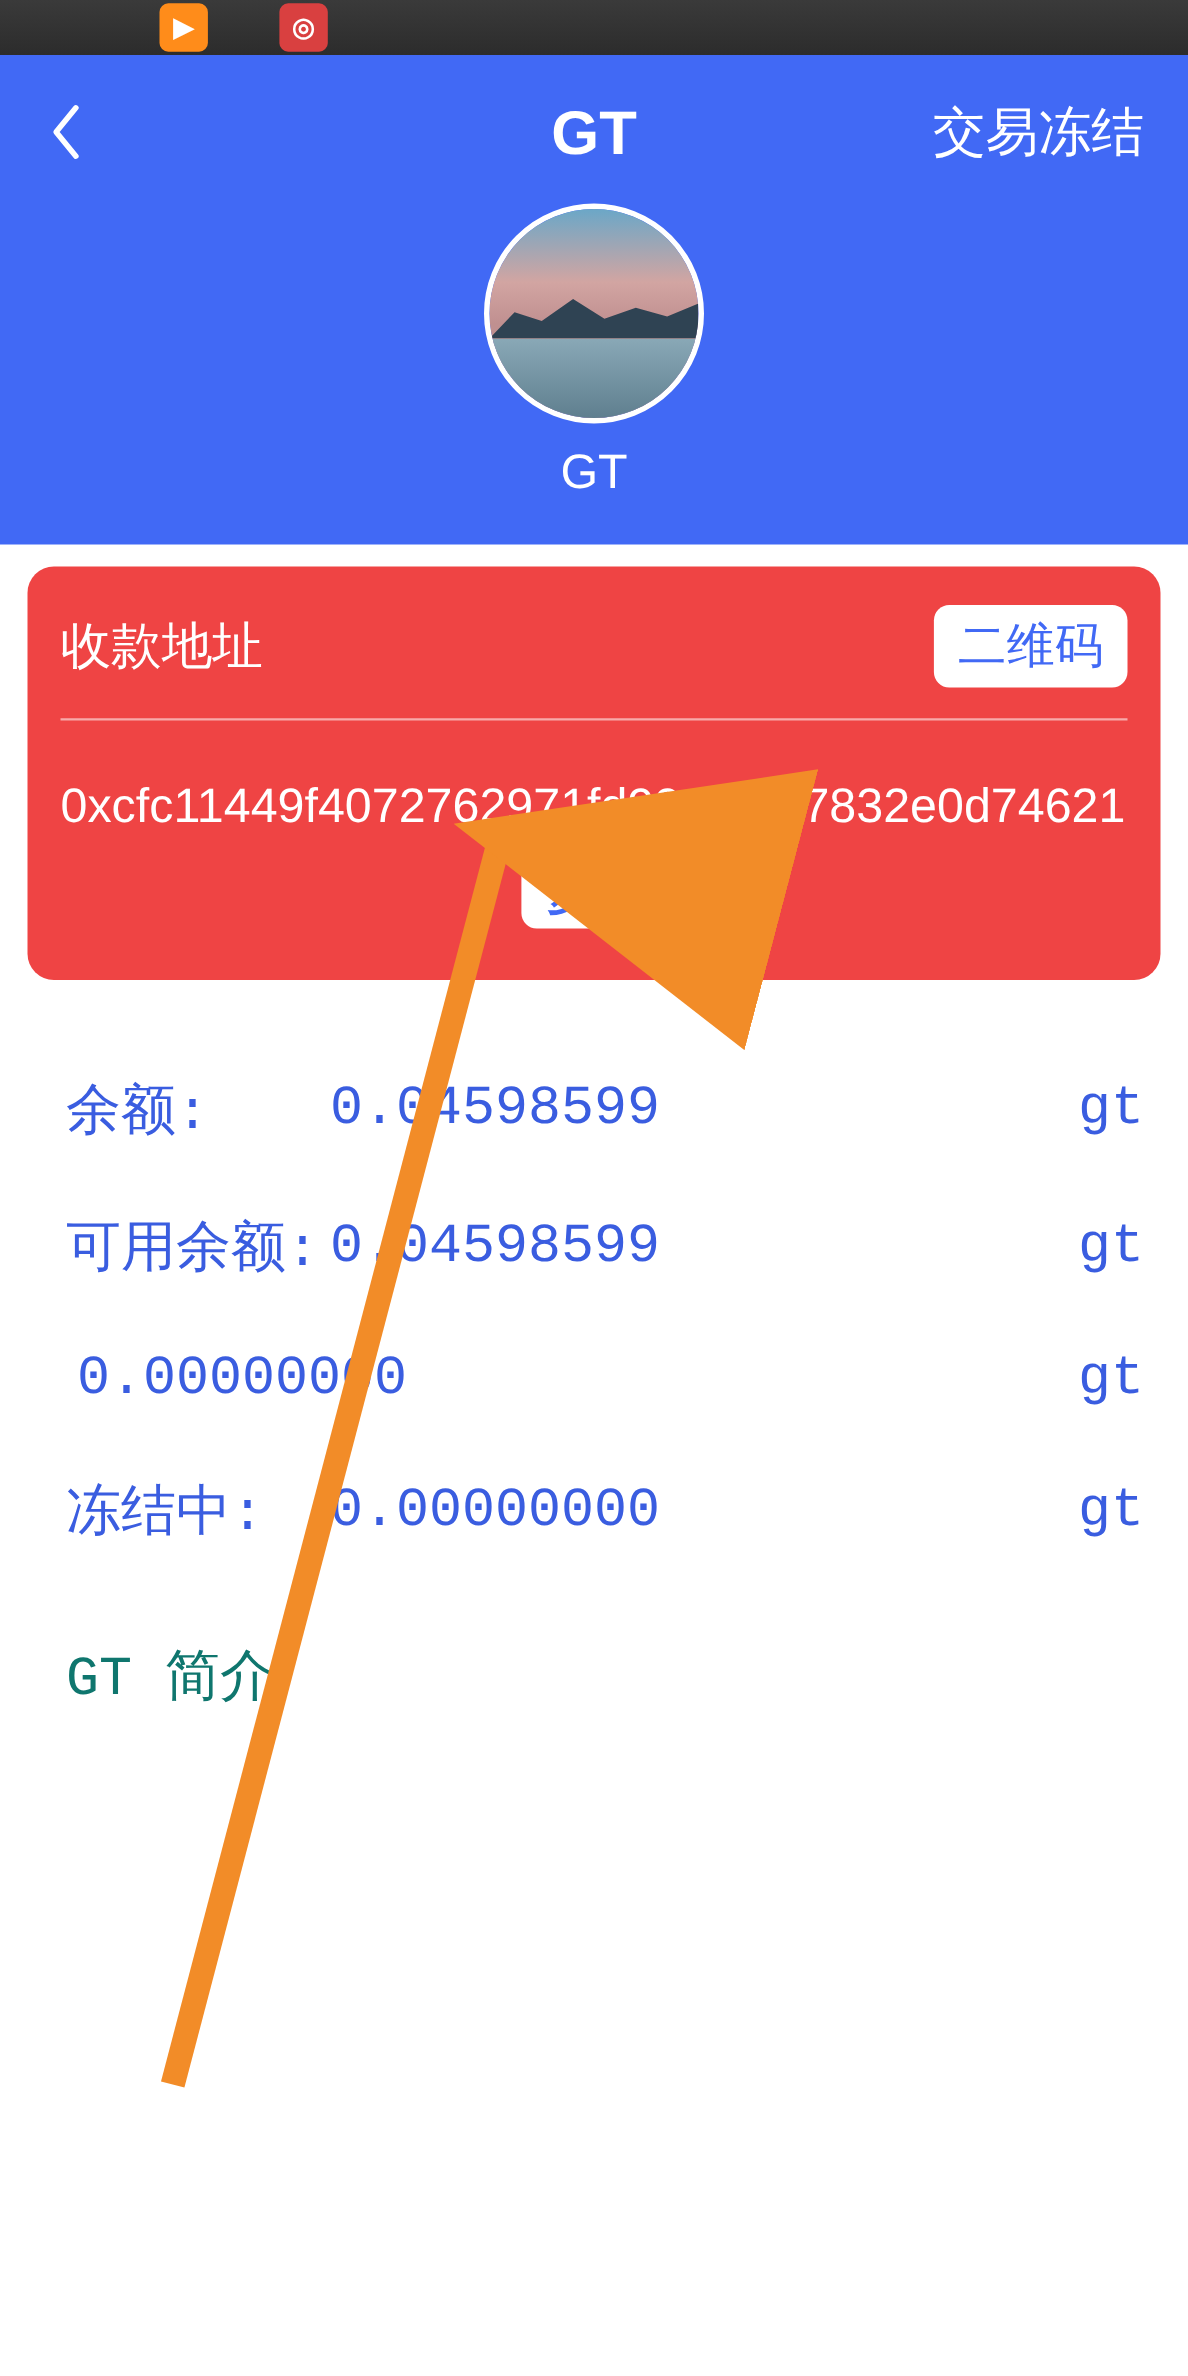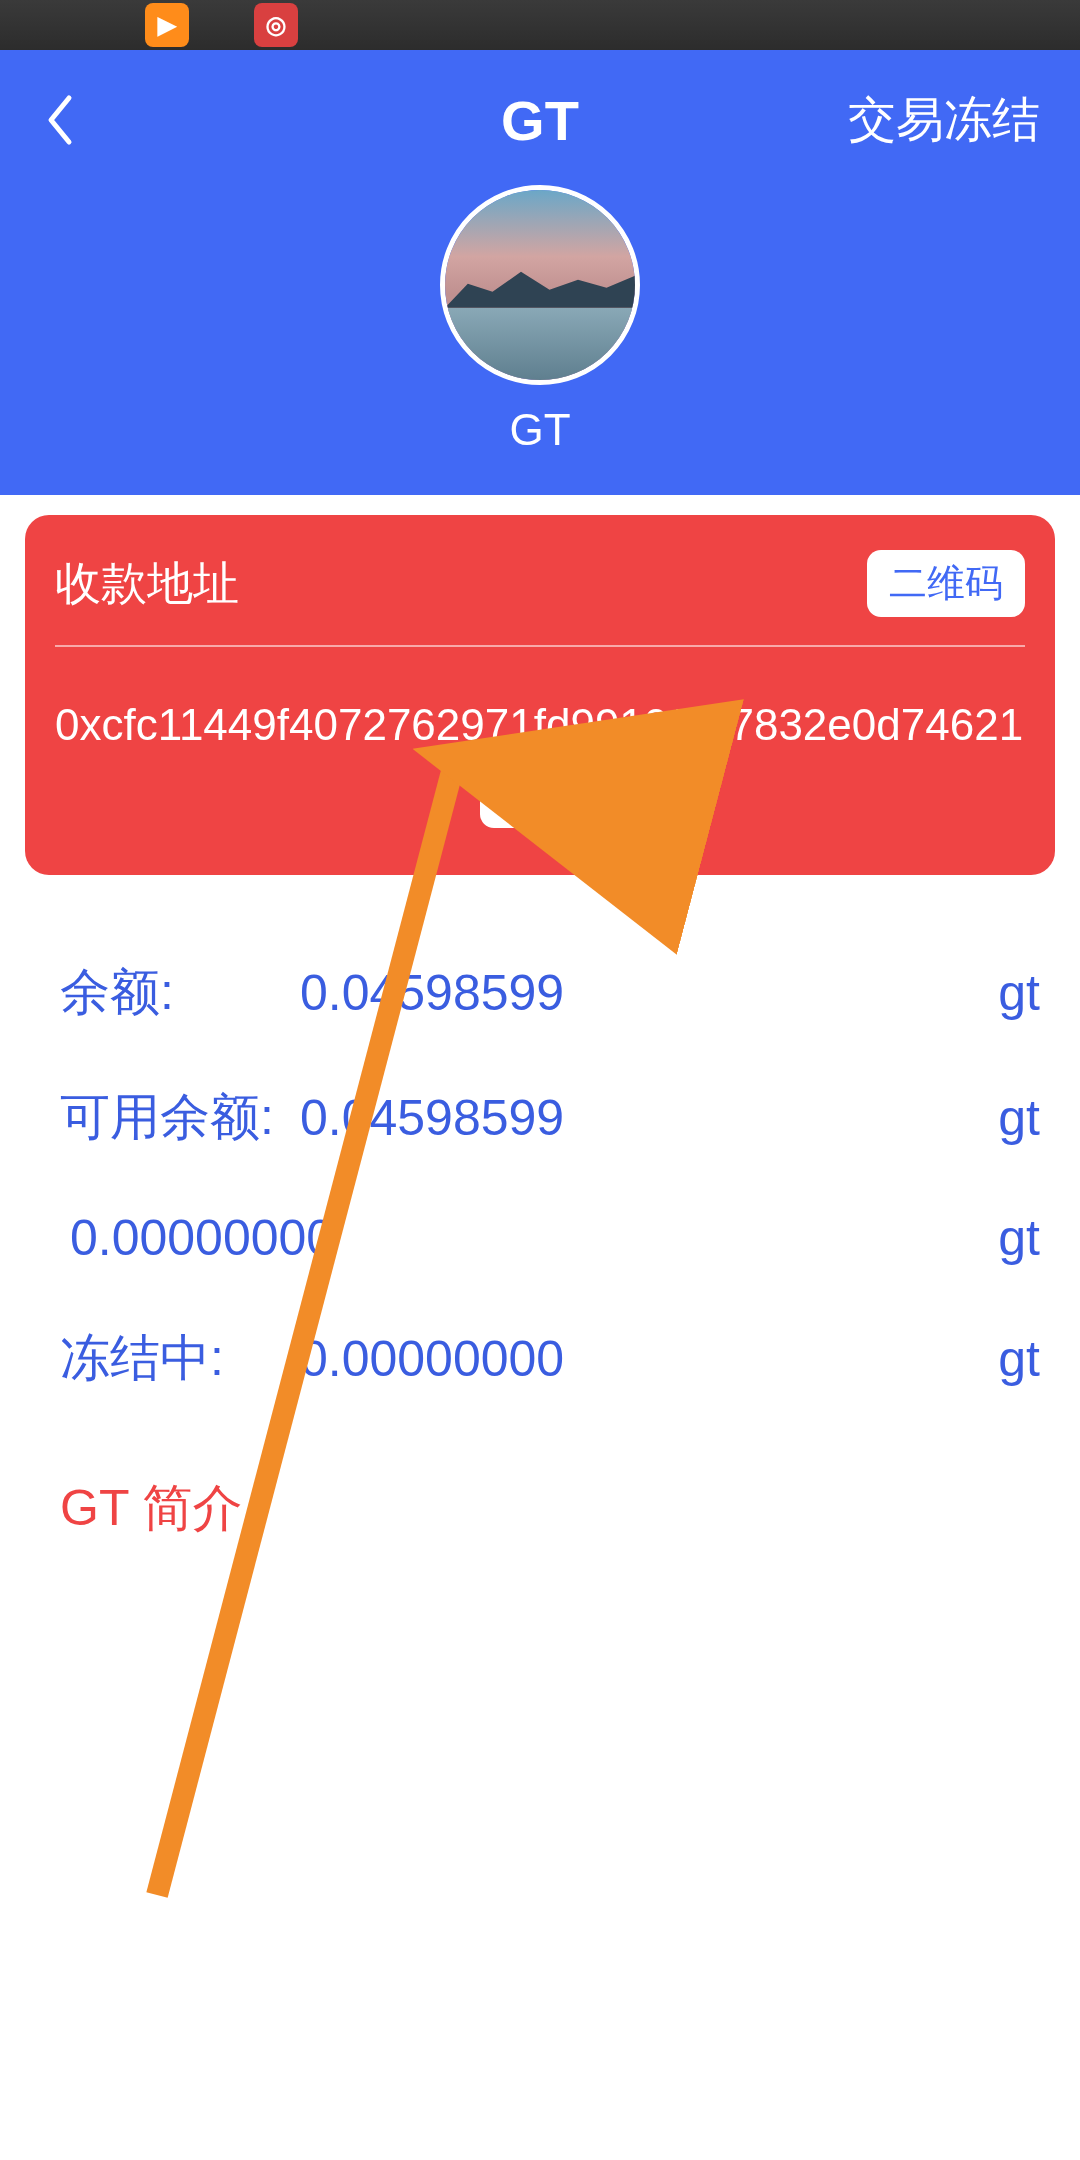--- a/index.html
+++ b/index.html
@@ -16,30 +16,30 @@
     .nav-right{ font-size:48px; }
     .avatar-wrap{ display:flex; flex-direction:column; align-items:center; margin-top:25px;}
     .avatar{ width:200px; height:200px; border-radius:50%; border:5px solid #fff; overflow:hidden; position:relative;}
     .avatar .sky{position:absolute;inset:0;background:linear-gradient(#6ba7c7 0%,#d2a5a2 35%,#c09090 55%);}
     .avatar .mtn{position:absolute;bottom:38%;left:0;right:0;height:40px;background:#2f4353;clip-path:polygon(0 100%,12% 40%,25% 60%,40% 10%,55% 55%,70% 30%,85% 50%,100% 20%,100% 100%);}
     .avatar .water{position:absolute;bottom:0;left:0;right:0;height:38%;background:linear-gradient(#89a8b6,#5f7f8f);}
     .avatar-name{ font-size:44px; margin-top:20px;}
     .card{ margin:20px 25px 0 25px; background:#ef4444; border-radius:24px; color:#fff; padding:35px 30px 50px 30px;}
     .card-head{ display:flex; justify-content:space-between; align-items:center; padding-bottom:28px; border-bottom:2px solid rgba(255,255,255,.55);}
     .card-head-title{ font-size:46px; }
-    .pill{ background:#fff; color:#4169f5; border-radius:14px; padding:8px 22px; font-size:38px;}
+    .pill{ background:#fff; color:#4169f5; border-radius:14px; padding:8px 22px; font-size:44px;}
     .addr{ font-size:44px; word-break:break-all; margin-top:48px; line-height:1.35;}
     .copy-wrap{ text-align:center; margin-top:20px;font-weight:bold;}
-    .stats{ margin-top:55px; padding:0 40px 0 60px;}
+    .stats{ margin-top:55px; padding:0 40px 0 60px;font-family:Liberation Mono, monospace;}
     .row{ display:flex; align-items:center; padding:29px 0; font-size:50px; color:#3a5de0;}
     .row .label{ width:230px; color:#3a5de0;}
     .row .label.gray{ color:#555;}
     .row .value{ flex:1; text-align:left; padding-left:10px;}
     .row .unit{ width:80px; text-align:right;}
-    .row.brief .label{ color:#ef4444; white-space:nowrap;}
+    .row.brief .label{ color:#0f766e; white-space:nowrap;}
     .row.brief{ margin-top:25px; position:relative;}
     .arrow{ position:absolute; left:0; top:0; width:1080px; height:2160px; pointer-events:none;}
   </style>
 </head>
 <body>
 
 <div class="status-bar">
   <div class="sb-ic orange">▶</div>
   <div class="sb-ic red">◎</div>
 </div>

